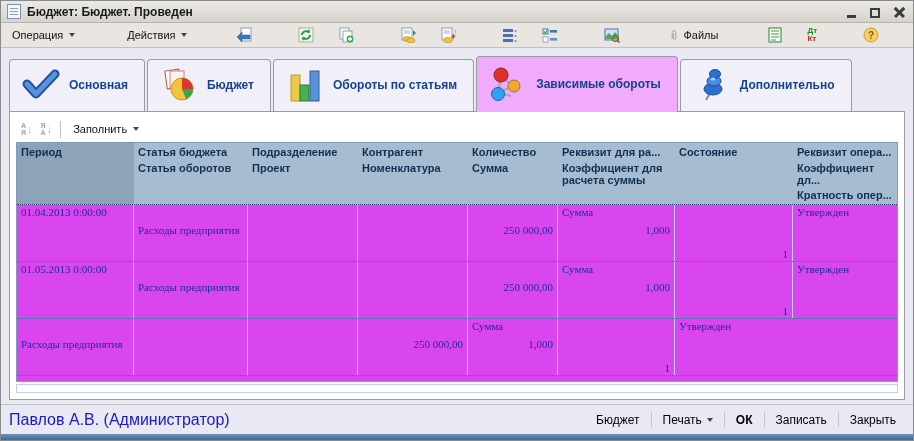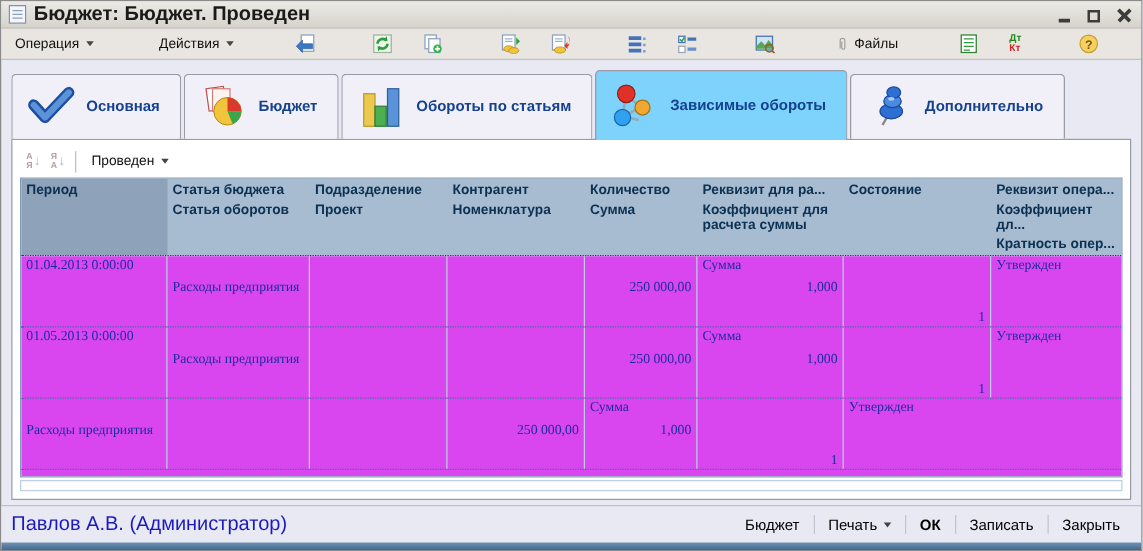--- a/index.html
+++ b/index.html
@@ -9,21 +9,21 @@
   .window { width:914px; height:441px; border:1px solid #8a8a8a; background:#e9e9f3;
             display:flex; flex-direction:column; overflow:hidden; }
 
   
   .titlebar { height:22px; background:linear-gradient(#eceae5,#d6d3cc); display:flex;
               align-items:center; padding:0 6px; border-bottom:1px solid #b8b5ae; flex:0 0 auto; }
   .title-icon { width:14px; height:15px; background:#f4f6f9; border:1px solid #7d93b2;
                 margin-right:6px; position:relative; }
   .title-icon::before { content:""; position:absolute; left:2px; top:3px; width:8px; height:1px;
                 box-shadow:0 3px 0 #8aa0bd, 0 6px 0 #8aa0bd; background:#8aa0bd; }
-  .title-text { font-weight:bold; font-size:16px; color:#1a1a1a; flex:1; }
+  .title-text { font-weight:bold; font-size:12px; color:#1a1a1a; flex:1; }
   .win-controls { display:flex; gap:8px; align-items:center; }
   .win-btn { width:16px; height:14px; display:flex; align-items:flex-end; justify-content:center;
              cursor:default; }
   .glyph-min { width:9px; height:3px; background:#3c3c3c; margin-bottom:1px; }
   .glyph-max { width:10px; height:10px; border:2px solid #3c3c3c; margin-bottom:1px; }
   .glyph-close { position:relative; width:11px; height:11px; margin-bottom:1px; }
   .glyph-close::before,.glyph-close::after { content:""; position:absolute; left:-1px; top:4px;
              width:13px; height:2.5px; background:#3c3c3c; }
   .glyph-close::before { transform:rotate(45deg); }
   .glyph-close::after  { transform:rotate(-45deg); }
@@ -42,21 +42,21 @@
   .dtkt .dt { color:#1e8a1e; } .dtkt .kt { color:#c22; }
 
   
   .main { flex:1; padding:8px 8px 4px 8px; display:flex; flex-direction:column; overflow:hidden; }
 
   .tabs { display:flex; gap:2px; align-items:flex-end; position:relative; z-index:2; flex:0 0 auto; }
   .tab { display:flex; align-items:center; gap:9px; padding:7px 16px 8px 12px; height:52px;
          background:#f1f0f9; border:1px solid #9a9aa5; border-bottom:none;
          border-radius:4px 4px 0 0; cursor:pointer; }
   .tab-label { font-weight:bold; font-size:12px; color:#15418f; white-space:nowrap; }
-  .tab.active { background:#7dd3fc; height:56px; margin-bottom:-1px; }
+  .tab.active { background:#f0abfc; height:56px; margin-bottom:-1px; }
   .tab-icon { width:38px; height:36px; flex:0 0 auto; }
 
   .panel { flex:1; background:#ffffff; border:1px solid #9a9aa5; padding:4px 6px 6px 6px;
            display:flex; flex-direction:column; overflow:hidden; }
 
   .subtoolbar { height:26px; display:flex; align-items:center; gap:2px; padding:1px 2px; flex:0 0 auto; }
   .sort-btn { display:flex; align-items:center; padding:2px 3px; opacity:.55; }
   .sort-letters { font-size:7px; line-height:7px; font-weight:bold; color:#7d4b4b; display:flex;
                   flex-direction:column; }
   .sort-arrow { color:#5a79b4; font-size:11px; margin-left:1px; }
@@ -296,21 +296,21 @@
         </span>
         <span class="sort-btn">
           <span class="sort-letters">
               <span>Я</span>
               <span>А</span>
             </span>
           <span class="sort-arrow">↓</span>
         </span>
         <span class="tb-sep"></span>
         <span class="tb-btn">
-          <span>Проведен</span>
+          <span>Заполнить</span>
           <span class="drop-arrow"></span>
         </span>
       </div>
 
       <div class="table">
         <div class="thead">
           <div class="th selected">
               <span class="l1">Период</span>
             </div>
           <div class="th">

